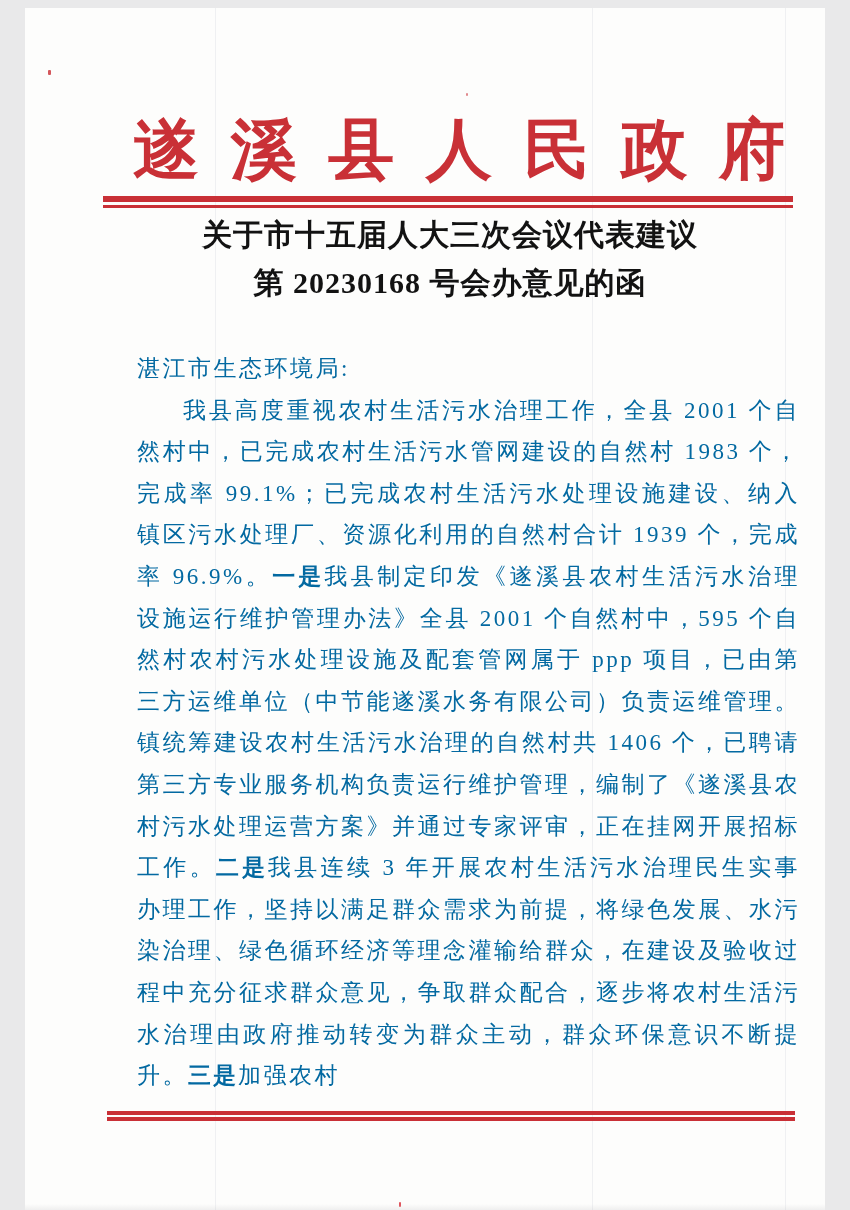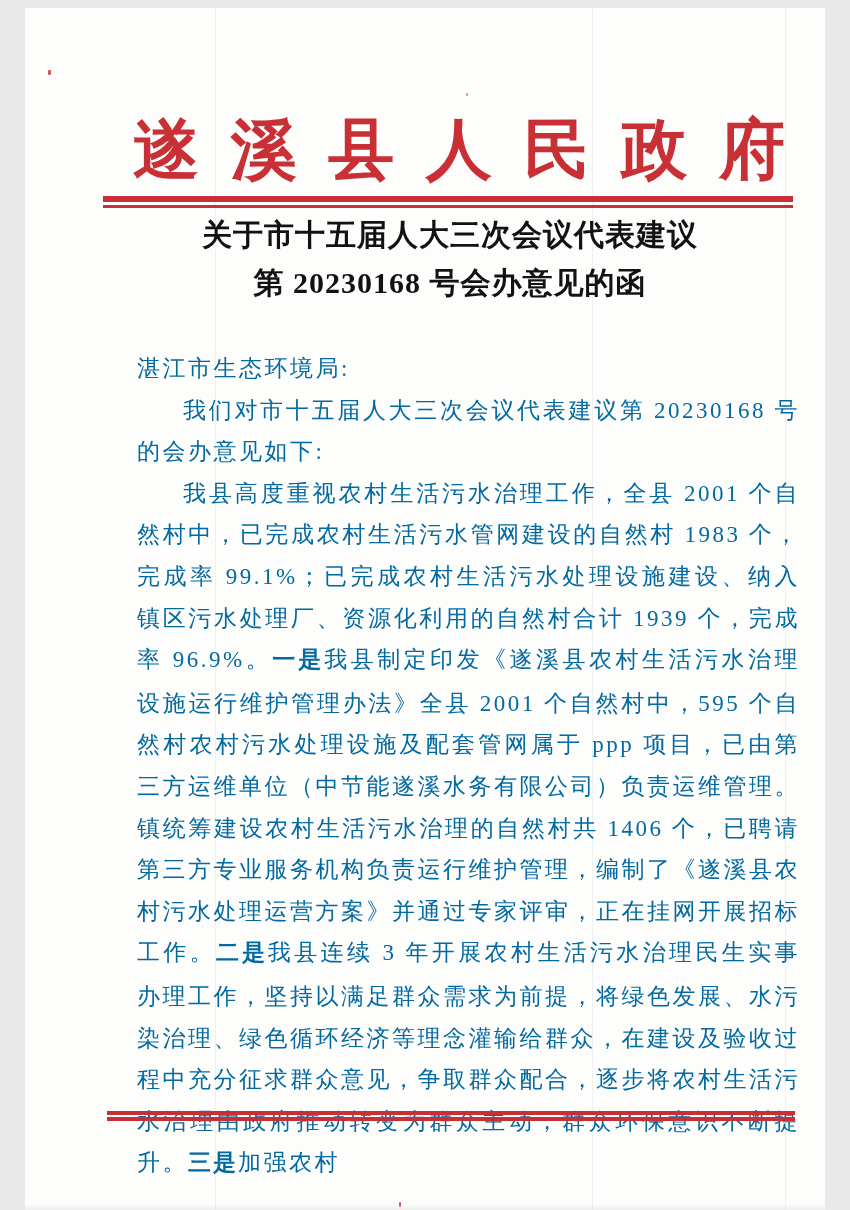--- a/index.html
+++ b/index.html
@@ -44,21 +44,21 @@
     font-size:30px;line-height:48px;letter-spacing:1px;
   }
   
   .letter-body{
     position:absolute;top:340px;left:112px;width:663px;
     font-size:23px;line-height:41.6px;letter-spacing:2.5px;
     text-align:justify;color:#0369a1;
   }
   .letter-body p{margin:0;padding:0;}
   .letter-body p.indent{text-indent:2em;}
-  .letter-body .bold{font-weight:bold;font-family:Liberation Mono, monospace;letter-spacing:2px;}
+  .letter-body .bold{font-weight:bold;font-family:Liberation Sans, sans-serif;letter-spacing:2px;}
   
   .speck{position:absolute;border-radius:1px;background:#d4575c;}
   .speck-tl{left:23px;top:62px;width:3px;height:5px;}
   .speck-tc{left:441px;top:85px;width:2px;height:3px;opacity:.7;}
   .speck-bc{left:374px;top:1194px;width:2px;height:5px;background:#e0555e;}
 </style>
 </head>
 <body>
 
 <div class="page">
@@ -78,21 +78,20 @@
     <div class="thin red-fill"></div>
   </div>
 
   <div class="doc-title">
     <div>关于市十五届人大三次会议代表建议</div>
     <div>第 20230168 号会办意见的函</div>
   </div>
 
   <main class="letter-body">
     <p>湛江市生态环境局:</p>
-  <p class="para indent"><span>我们对市十五届人大三次会议代表建议第 20230168 号的会办意见如下:</span></p>
       <p class="para indent"><span>我县高度重视农村生活污水治理工作，全县 2001 个自然村中，已完成农村生活污水管网建设的自然村 1983 个，完成率 99.1%；已完成农村生活污水处理设施建设、纳入镇区污水处理厂、资源化利用的自然村合计 1939 个，完成率 96.9%。</span><span class="bold">一是</span><span>我县制定印发《遂溪县农村生活污水治理设施运行维护管理办法》全县 2001 个自然村中，595 个自然村农村污水处理设施及配套管网属于 ppp 项目，已由第三方运维单位（中节能遂溪水务有限公司）负责运维管理。镇统筹建设农村生活污水治理的自然村共 1406 个，已聘请第三方专业服务机构负责运行维护管理，编制了《遂溪县农村污水处理运营方案》并通过专家评审，正在挂网开展招标工作。</span><span class="bold">二是</span><span>我县连续 3 年开展农村生活污水治理民生实事办理工作，坚持以满足群众需求为前提，将绿色发展、水污染治理、绿色循环经济等理念灌输给群众，在建设及验收过程中充分征求群众意见，争取群众配合，逐步将农村生活污水治理由政府推动转变为群众主动，群众环保意识不断提升。</span><span class="bold">三是</span><span>加强农村</span></p>
     </main>
 
   <div class="rule-bottom">
     <div class="l1 red-fill"></div>
     <div class="l2 red-fill"></div>
   </div>
 
   <div class="page-bottom-edge"></div>
 </div>

